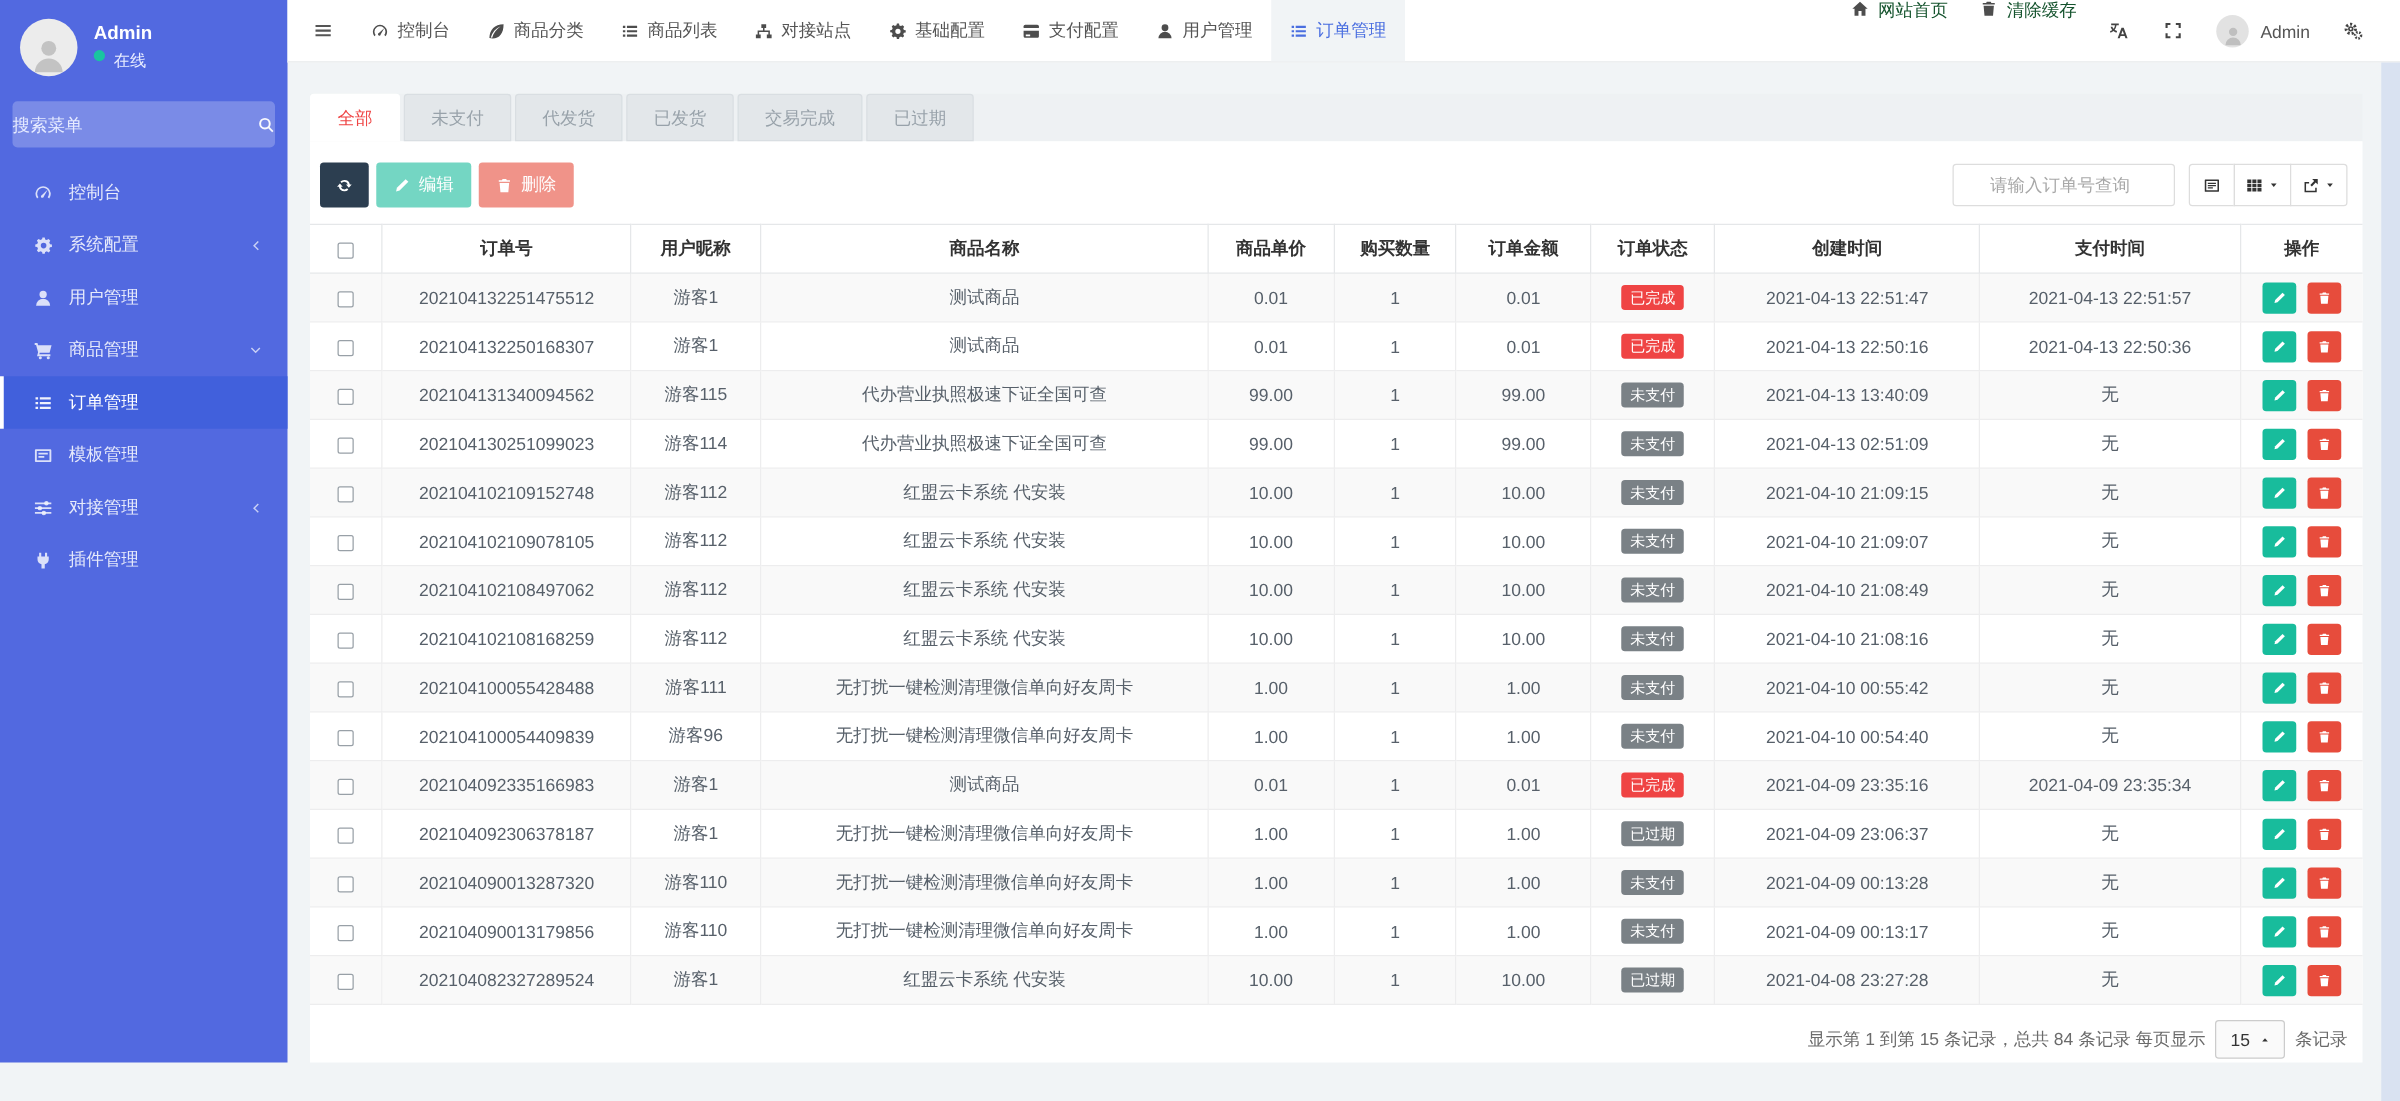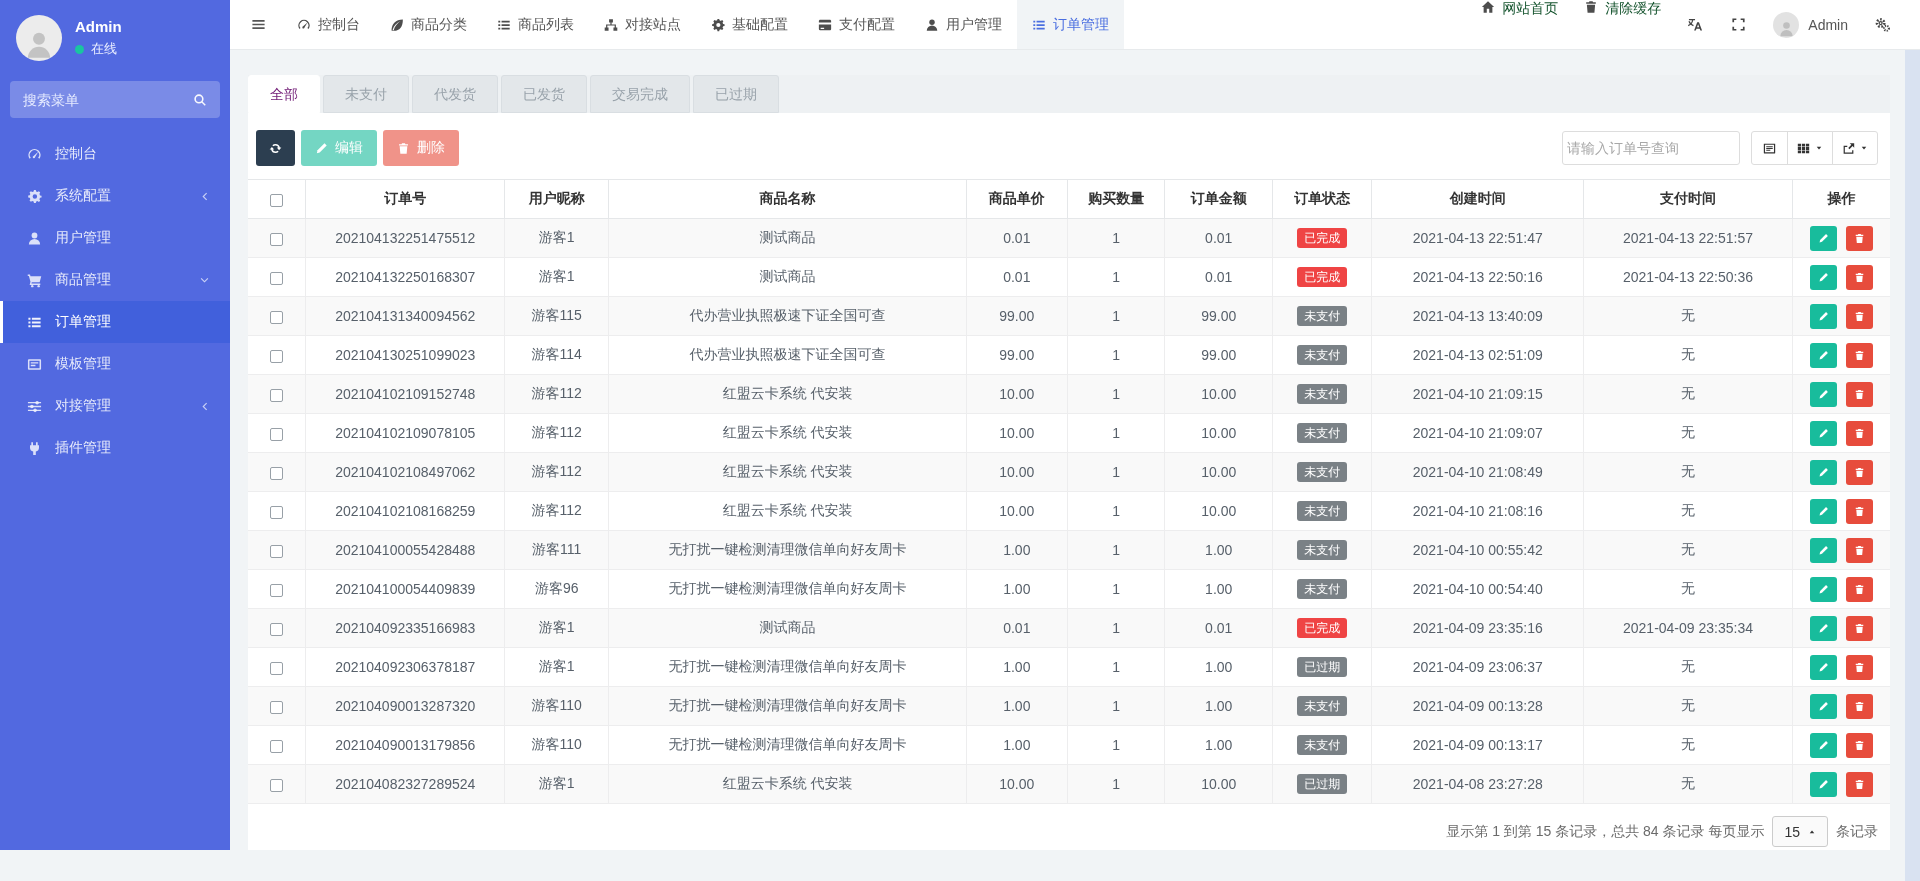--- a/index.html
+++ b/index.html
@@ -7,23 +7,23 @@
   body{font-family:"Liberation Sans","DejaVu Sans",sans-serif;font-size:14px;background:#f1f4f6;color:#555}
   svg{display:block;fill:currentColor}
   .screen{display:flex;width:1920px;height:850px}
 
   
   .sidebar{width:230px;background:#5269e0;color:#fff;flex-shrink:0;display:flex;flex-direction:column}
   .user-panel{display:flex;align-items:center;gap:13px;padding:15px 16px 12px}
   .avatar-lg{width:46px;height:46px;border-radius:50%;background:#ececec;display:flex;align-items:flex-end;justify-content:center;overflow:hidden;flex-shrink:0}
   .avatar-lg svg{width:34px;height:34px;color:#c3c3c3}
   .u-name{font-weight:bold;font-size:15px;color:#fff}
-  .u-status{display:flex;align-items:center;gap:7px;font-size:13px;color:#eaeeff;margin-top:5px}
+  .u-status{display:flex;align-items:flex-start;gap:7px;font-size:13px;color:#eaeeff;margin-top:5px}
   .dot{width:9px;height:9px;border-radius:50%;background:#19c5a0}
-  .menu-search{margin:8px 10px 15px;height:37px;background:rgba(255,255,255,.23);border-radius:4px;display:flex;align-items:center;padding:0 13px;cursor:text}
+  .menu-search{margin:8px 10px 15px;height:37px;background:rgba(255,255,255,.23);border-radius:4px;display:flex;align-items:center;padding:0 0;cursor:text}
   .menu-search input{flex:1;background:transparent;border:none;outline:none;color:#fff;font-size:14px;min-width:0}
   .menu-search input::placeholder{color:#e6ebff}
   .ms-icon{width:14px;height:14px;color:#fff;opacity:.95}
   .ms-icon svg{width:14px;height:14px}
   .side-menu{flex:1}
   .side-item{position:relative;display:flex;align-items:center;height:42px;padding:0 20px 0 27px;color:rgba(255,255,255,.86);cursor:pointer;font-size:14px}
   .s-icon{width:15px;height:15px;margin-right:13px;opacity:.92;flex-shrink:0}
   .s-icon svg{width:15px;height:15px}
   .s-chevron{margin-left:auto;width:11px;height:11px;opacity:.8}
   .s-chevron svg{width:11px;height:11px}
@@ -46,30 +46,30 @@
   .tn-icon-btn{padding:0 14px;display:flex;align-items:center;color:#444;cursor:pointer}
   .tn-icon-btn svg{width:15px;height:15px}
   .tn-user{display:flex;align-items:center;gap:9px;padding:0 13px;cursor:pointer;color:#555}
   .avatar-sm{width:26px;height:26px;border-radius:50%;background:#e2e2e2;display:flex;align-items:flex-end;justify-content:center;overflow:hidden}
   .avatar-sm svg{width:19px;height:19px;color:#bfbfbf}
 
   
   .content{flex:1;padding:25px 30px 0 18px;overflow:hidden}
   .tabstrip{display:flex;background:#eef1f3;height:38px}
   .tab{height:38px;line-height:37px;padding:0 21px;background:#e3e7ea;border:1px solid #d9dee2;border-radius:3px 3px 0 0;margin-right:3px;color:#98a2aa;cursor:pointer;font-size:14px}
-  .tab-active{background:#fff;border-color:#fff;color:#701a75}
+  .tab-active{background:#fff;border-color:#fff;color:#ef4444}
   .card{background:#fff;margin-bottom:12px}
   .toolbar{display:flex;align-items:center;padding:17px 12px 13px 8px}
   .btn{border:none;border-radius:3px;cursor:pointer;display:inline-flex;align-items:center;gap:7px;font-size:14px;color:#fff;height:36px;padding:0 14px}
   .btn svg{width:13px;height:13px}
   .btn-refresh{background:#2c3e50;width:39px;justify-content:center;padding:0}
   .btn-edit{background:#18bc9c;opacity:.6;margin-left:6px}
   .btn-del{background:#e74c3c;opacity:.6;margin-left:6px}
   .toolbar-right{margin-left:auto;display:flex;align-items:center}
-  .search-box{width:178px;height:34px;border:1px solid #ddd;border-radius:3px;padding:0 4px;font-size:14px;color:#333;outline:none}
+  .search-box{width:178px;height:34px;border:1px solid #ddd;border-radius:3px;padding:0 29px;font-size:14px;color:#333;outline:none}
   .search-box::placeholder{color:#a8a8a8}
   .view-group{display:flex;margin-left:12px}
   .vbtn{height:34px;min-width:37px;padding:0 9px;background:#fff;border:1px solid #ddd;display:flex;align-items:center;justify-content:center;gap:5px;color:#333;cursor:pointer;margin-left:-1px}
   .vbtn svg{width:13px;height:13px}
   .vbtn .caret{width:8px;height:8px}
   .vbtn .caret svg{width:8px;height:8px}
   .vbtn:first-child{border-radius:3px 0 0 3px}
   .vbtn:last-child{border-radius:0 3px 3px 0}
 
   

